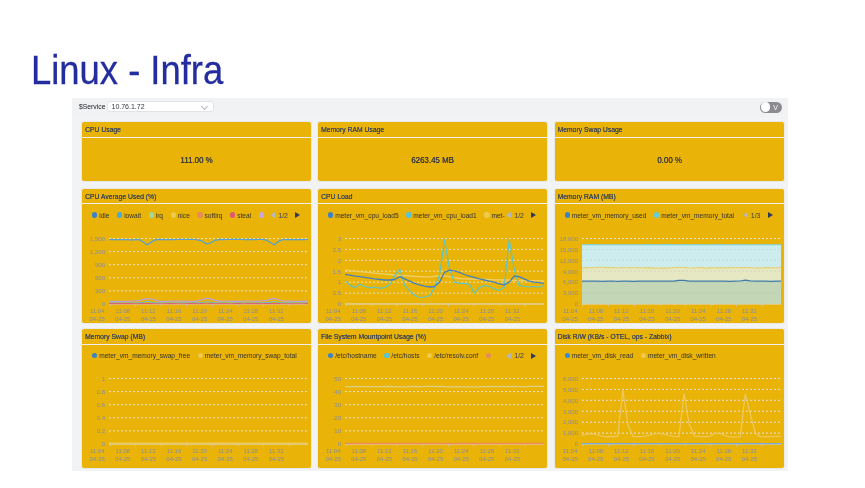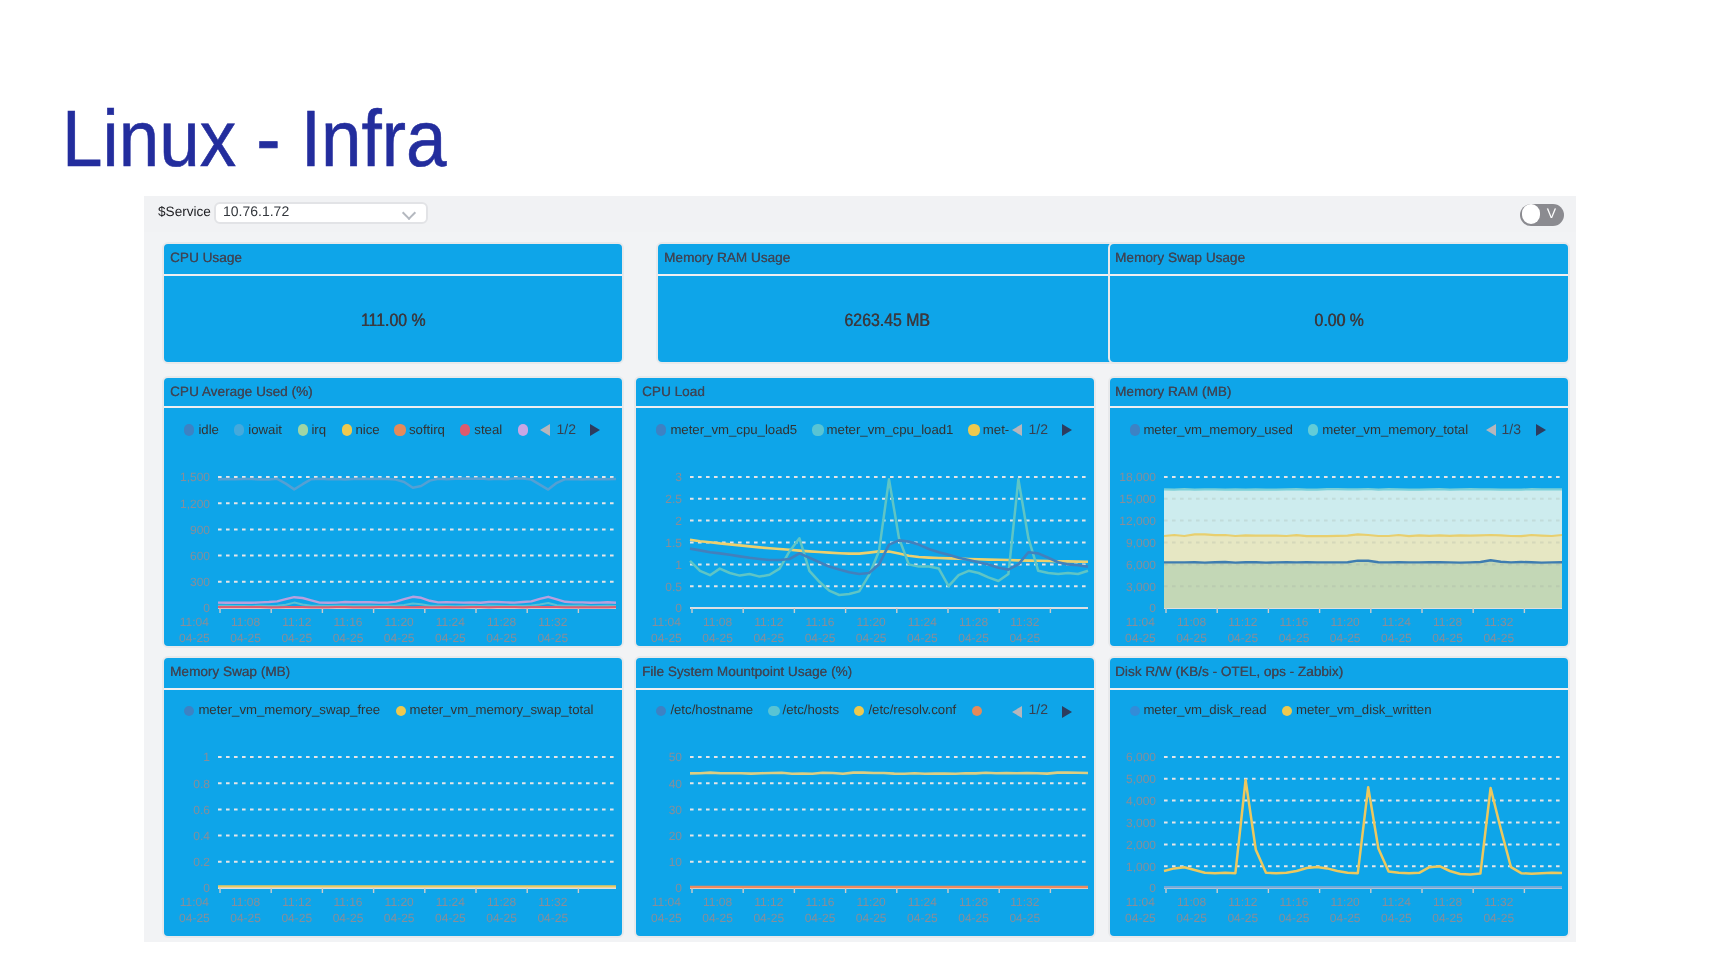--- a/index.html
+++ b/index.html
@@ -5,21 +5,21 @@
 html,body { width:865px; height:488px; background:#fff; font-family:"Liberation Sans",sans-serif; overflow:hidden; }
 #title { position:absolute; left:31px; top:47.5px; font-size:40px; font-weight:500; color:#232d9d; -webkit-text-stroke:0.3px #232d9d; transform:scaleX(0.91); transform-origin:left top; white-space:nowrap; }
 #board { position:absolute; left:72px; top:98px; width:716px; height:373px; background:#f2f3f5; }
 #toolbar { position:absolute; left:72px; top:98px; width:716px; height:18px; background:#f1f2f4; }
 #svclab { position:absolute; left:7px; top:0; line-height:18px; font-size:6.8px; color:#1d1d21; }
 #svcbox { position:absolute; left:34.5px; top:3px; width:107px; height:11px; background:#fff; border:1px solid #e2e3e6; border-radius:3px; font-size:7px; color:#33373d; line-height:9px; padding-left:4px; }
 #svcbox .chev { position:absolute; right:6px; top:2.2px; width:5px; height:5px; border-right:1px solid #b4b8bf; border-bottom:1px solid #b4b8bf; transform:rotate(45deg); }
 #toggle { position:absolute; left:688px; top:3.5px; width:21.5px; height:11px; background:#8b8b90; border-radius:6px; }
 #toggle .knob { position:absolute; left:0.8px; top:0.8px; width:9.4px; height:9.4px; background:#fff; border-radius:50%; }
 #toggle .v { position:absolute; right:3.5px; top:0; line-height:11px; color:#fff; font-size:7px; }
-.panel { position:absolute; background:#0ea5e9; border:1px solid #e8e9eb; border-radius:3px; }
+.panel { position:absolute; background:#eab308; border:1px solid #e8e9eb; border-radius:3px; }
 .hd { height:15.5px; line-height:15px; border-bottom:1px solid #efeff1; padding-left:3px; font-size:6.8px; font-weight:400; color:#3d4657; text-shadow:0.15px 0 0 #3d4657; white-space:nowrap; overflow:hidden; }
 .statv { position:absolute; left:0; right:0; top:33px; text-align:center; font-size:9px; font-weight:400; color:#3a3a40; text-shadow:0.3px 0 0 #3a3a40; transform:scaleX(0.88); }
 .lg { position:absolute; left:10px; top:21px; height:11px; display:flex; align-items:center; gap:7.5px; font-size:6.6px; color:#333; white-space:nowrap; overflow:hidden; }
 .li { display:inline-flex; align-items:center; }
 .dot { display:inline-block; width:5.4px; height:5.4px; border-radius:50%; margin-right:1.8px; flex:none; }
 .pag { position:absolute; right:11px; top:21px; height:11px; display:flex; align-items:center; }
 .pgt { font-size:7px; color:#38404f; margin-left:3px; margin-right:7px; }
 .arrL { width:0; height:0; border-top:3.6px solid transparent; border-bottom:3.6px solid transparent; border-right:5px solid #b6b6bc; }
 .arrR { width:0; height:0; border-top:3.6px solid transparent; border-bottom:3.6px solid transparent; border-left:5px solid #2d3c5e; }
 </style></head>
@@ -31,21 +31,21 @@
   <div id="svcbox">10.76.1.72<span class="chev"></span></div>
   <div id="toggle">
       <span class="knob"></span>
       <span class="v">V</span>
     </div>
 </div>
 <div class="panel" style="left:81px;top:121px;width:231px;height:60.5px">
     <div class="hd">CPU Usage</div>
     <div class="statv">111.00&nbsp;%</div>
   </div>
-<div class="panel" style="left:328px;top:121px;width:231px;height:60.5px">
+<div class="panel" style="left:317px;top:121px;width:231px;height:60.5px">
     <div class="hd">Memory RAM Usage</div>
     <div class="statv">6263.45&nbsp;MB</div>
   </div>
 <div class="panel" style="left:553.5px;top:121px;width:231px;height:60.5px">
     <div class="hd">Memory Swap Usage</div>
     <div class="statv">0.00&nbsp;%</div>
   </div>
 <div class="panel" style="left:81px;top:187.5px;width:231px;height:136px">
     <div class="hd">CPU Average Used (%)</div>
     <div class="lg" style="max-width:181px">

